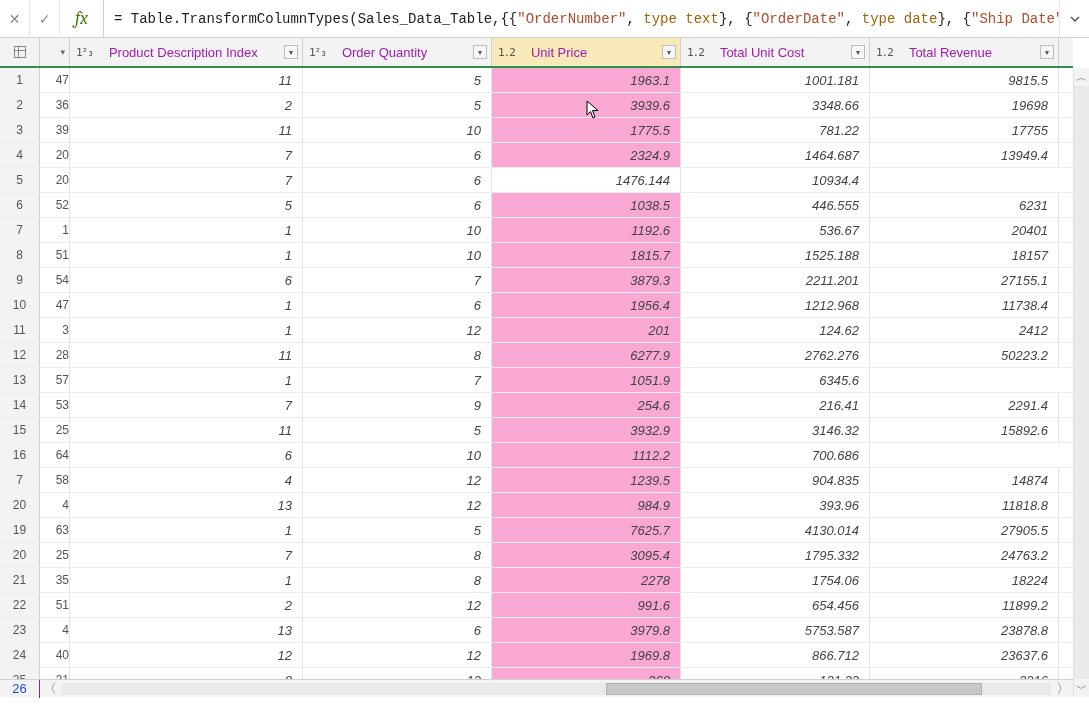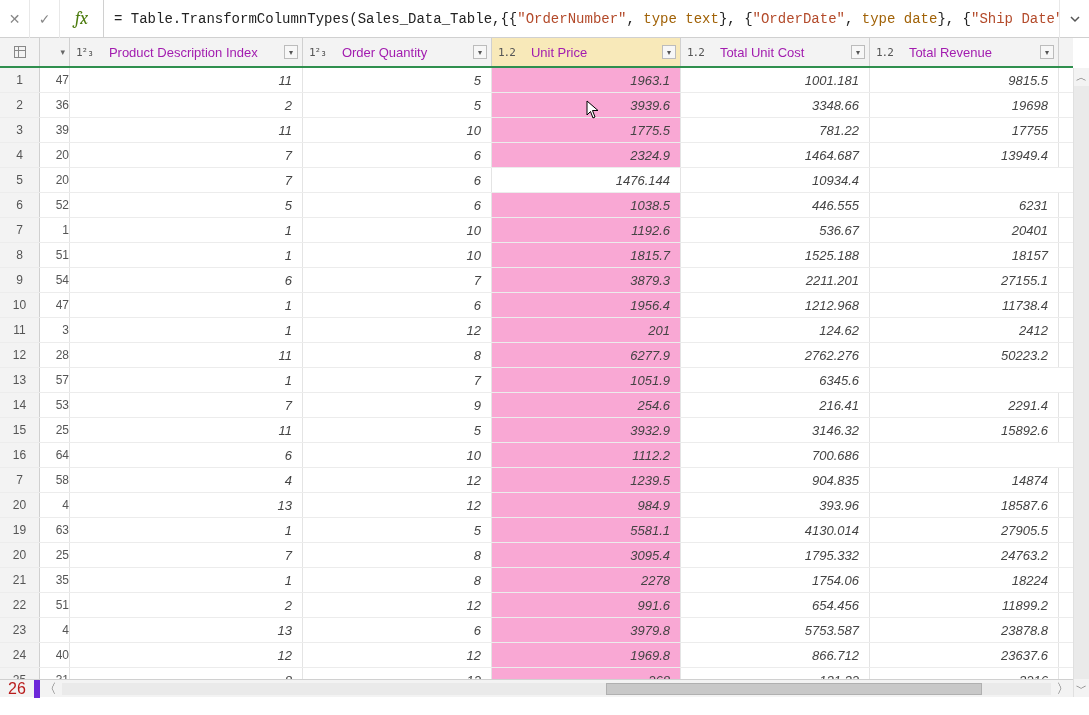--- a/index.html
+++ b/index.html
@@ -170,23 +170,23 @@
   
   .hscroll {
     height: 18px;
     display: flex;
     align-items: center;
     border-top: 1px solid #d0d0d0;
     background: #f3f3f3;
   }
   .hscroll .rownum {
     width: 40px; height: 18px;
-    border-right: 6px solid #6d28d9;
+    border-right: 1px solid #6d28d9;
     display:flex; align-items:center; justify-content:center;
-    font-size:16px; color:#b91c1c;
+    font-size:13px; color:#1d4ed8;
   }
   .hscroll .arrow {
     width: 20px; height: 18px;
     display:flex; align-items:center; justify-content:center;
     color:#666; font-size: 13px;
   }
   .hscroll .track {
     flex: 1; height: 12px;
     background: #eaeaea;
     position: relative;
@@ -434,28 +434,28 @@
           <div class="cell c3">904.835</div>
           <div class="cell c4">14874</div>
         </div>
         <div class="row">
           <div class="rownum">20</div>
           <div class="idxcell">4</div>
           <div class="cell c0">13</div>
           <div class="cell c1">12</div>
           <div class="cell c2 sel">984.9</div>
           <div class="cell c3">393.96</div>
-          <div class="cell c4">18587.6</div>
+          <div class="cell c4">11818.8</div>
         </div>
         <div class="row">
           <div class="rownum">19</div>
           <div class="idxcell">63</div>
           <div class="cell c0">1</div>
           <div class="cell c1">5</div>
-          <div class="cell c2 sel">5581.1</div>
+          <div class="cell c2 sel">7625.7</div>
           <div class="cell c3">4130.014</div>
           <div class="cell c4">27905.5</div>
         </div>
         <div class="row">
           <div class="rownum">20</div>
           <div class="idxcell">25</div>
           <div class="cell c0">7</div>
           <div class="cell c1">8</div>
           <div class="cell c2 sel">3095.4</div>
           <div class="cell c3">1795.332</div>

